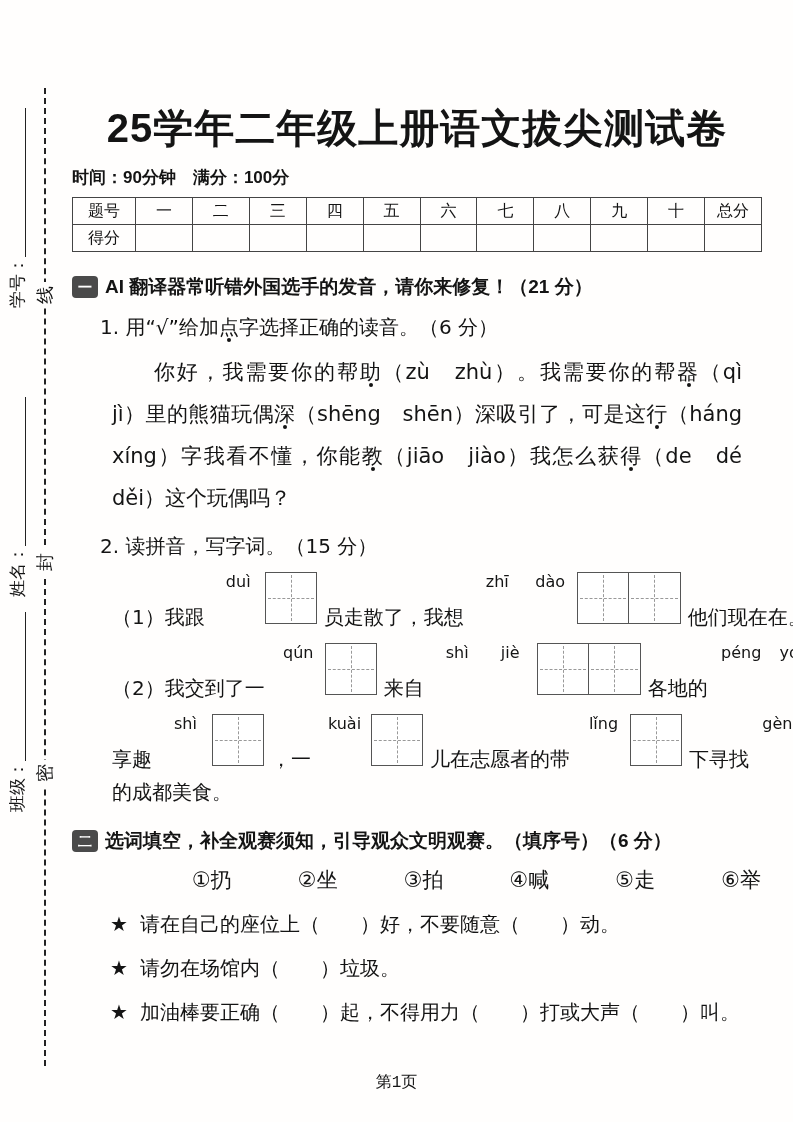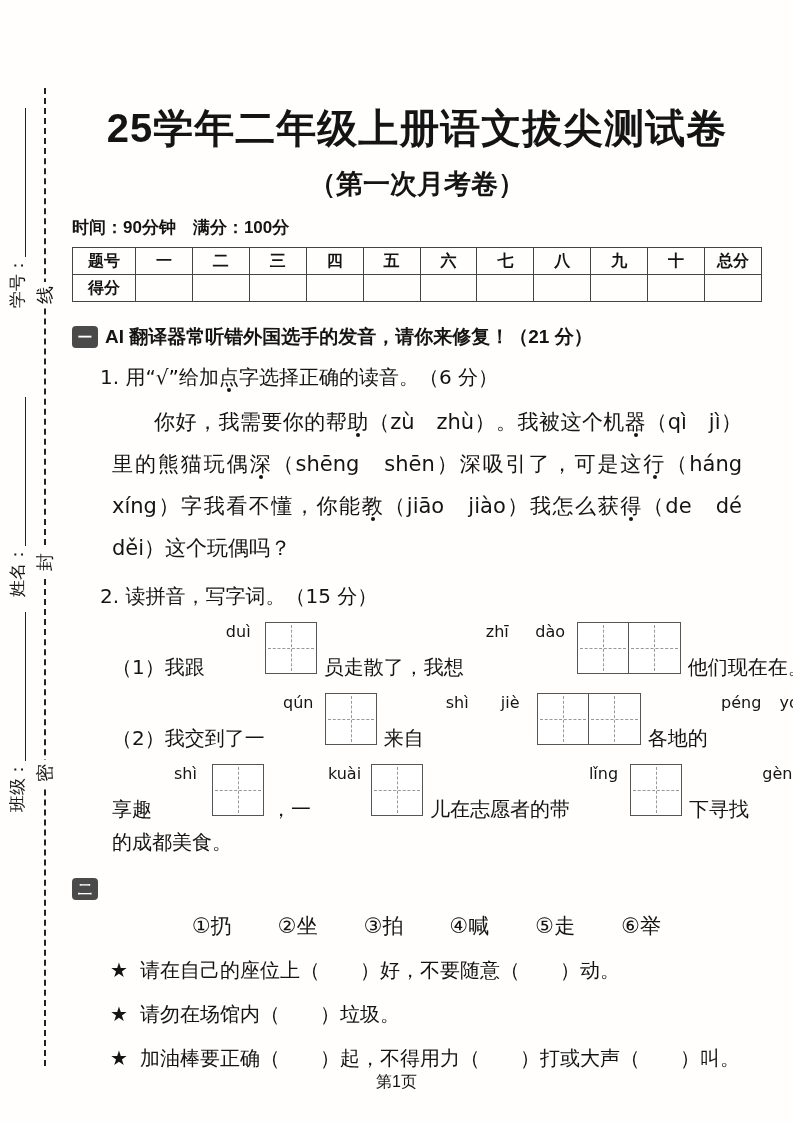--- a/index.html
+++ b/index.html
@@ -29,21 +29,21 @@
   .title{
     margin-top:88px;text-align:center;
     font-family:"Liberation Sans",sans-serif;font-weight:900;font-size:40px;line-height:1.2;
     letter-spacing:1px;
   }
   .subtitle{margin-top:14px;text-align:center;font-family:"Liberation Sans",sans-serif;font-weight:700;font-size:27px;}
   .meta{margin-top:14px;text-align:left;font-family:"Liberation Sans",sans-serif;font-weight:700;font-size:17px;}
   table.score{width:100%;border-collapse:collapse;margin-top:8px;table-layout:fixed;}
   table.score td{
     border:1px solid #444;height:26px;text-align:center;padding:0;
-    font-family:"Liberation Sans",sans-serif;font-weight:700;font-size:16px;
+    font-family:"Liberation Sans",sans-serif;font-weight:400;font-size:16px;
   }
   table.score td:first-child{width:62px;}
   
   .sec{margin-top:22px;display:flex;align-items:center;font-family:"Liberation Sans",sans-serif;font-weight:700;font-size:19px;}
   .sec-icon{
     flex:none;width:26px;height:22px;margin-right:7px;border-radius:4px;
     background:#4a4a4a;color:#fff;font-size:14px;line-height:22px;text-align:center;
   }
   .q-label{margin:14px 0 0 28px;font-size:20px;}
   .passage{margin:10px 2px 0 40px;width:630px;font-size:21px;line-height:42px;text-indent:2em;text-align:justify;}
@@ -60,24 +60,24 @@
   .q2row.plain .q2text{margin-top:0;}
   .box-group{display:flex;margin:0 7px;}
   .py{display:flex;height:22px;font-family:"DejaVu Sans",sans-serif;font-size:16px;}
   .py span{width:53px;text-align:center;}
   .cells{display:flex;}
   .cell{width:52px;height:52px;border:1.5px solid #555;position:relative;background:#fff;box-sizing:border-box;}
   .cell + .cell{border-left:none;}
   .cell::before{content:"";position:absolute;left:2px;right:2px;top:50%;border-top:1.5px dashed #999;}
   .cell::after{content:"";position:absolute;top:2px;bottom:2px;left:50%;border-left:1.5px dashed #999;}
   
-  .options{margin:12px 0 0 120px;display:flex;gap:46px;font-size:21px;}
+  .options{margin:12px 0 0 120px;display:flex;gap:66px;font-size:21px;}
   .star-item{margin:17px 0 0 38px;font-size:20px;}
   .star{margin-right:12px;}
-  .footer{position:absolute;top:1072px;left:0;width:793px;text-align:center;font-family:Liberation Sans, sans-serif;font-size:16px;}
+  .footer{position:absolute;top:1072px;left:0;width:793px;text-align:center;font-family:Liberation Mono, monospace;font-size:16px;}
 </style>
 </head>
 <body>
 
 <div>
   <div class="seal-field sf1">
     <span class="seal-label">学号：</span>
     <span class="seal-line"></span>
   </div>
   <div class="seal-field sf2">
@@ -90,21 +90,20 @@
   </div>
   <div class="seal-dash"></div>
   <div class="seal-char sc1">线</div>
   <div class="seal-char sc2">封</div>
   <div class="seal-char sc3">密</div>
 </div>
 
 <div class="main">
 
   <div class="title">25学年二年级上册语文拔尖测试卷</div>
-  <div class="subtitle">（第一次月考卷）</div>
   <div class="meta">时间：90分钟　满分：100分</div>
 
   <table class="score">
     <tbody>
         <tr>
           <td>题号</td>
           <td>一</td>
           <td>二</td>
           <td>三</td>
           <td>四</td>
@@ -133,21 +132,21 @@
       </tbody>
   </table>
 
   <div class="sec">
     <span class="sec-icon">一</span>
     <span>AI 翻译器常听错外国选手的发音，请你来修复！（21 分）</span>
   </div>
 
   <div class="q-label"><span>1. 用“√”给加</span><span class="dot">点</span><span>字选择正确的读音。（6 分）</span></div>
 
-  <div class="passage"><span>你好，我需要你的帮</span><span class="dot">助</span><span>（zù　zhù）。我被这个机</span><span class="dot">器</span><span>（qì　jì）里的熊猫玩偶</span><span class="dot">深</span><span>（shēng　shēn）深吸引了，可是这</span><span class="dot">行</span><span>（háng　xíng）字我看不懂，你能</span><span class="dot">教</span><span>（jiāo　jiào）我怎么获</span><span class="dot">得</span><span>（de　dé　děi）这个玩偶吗？</span></div>
+  <div class="passage"><span>你好，我需要你的帮</span><span class="dot">助</span><span>（zù　zhù）。我需要你的帮</span><span class="dot">器</span><span>（qì　jì）里的熊猫玩偶</span><span class="dot">深</span><span>（shēng　shēn）深吸引了，可是这</span><span class="dot">行</span><span>（háng　xíng）字我看不懂，你能</span><span class="dot">教</span><span>（jiāo　jiào）我怎么获</span><span class="dot">得</span><span>（de　dé　děi）这个玩偶吗？</span></div>
 
   <div class="q-label">2. 读拼音，写字词。（15 分）</div>
 
   <div class="q2rows">
       <div class="q2row">
         <span class="q2text">（1）我跟</span>
         <div class="box-group">
           <div class="py">
             <span>duì</span>
           </div>
@@ -243,20 +242,21 @@
           </div>
         </div>
       </div>
       <div class="q2row plain">
         <span class="q2text">的成都美食。</span>
       </div>
     </div>
 
   <div class="sec">
     <span class="sec-icon">二</span>
+    <span>选词填空，补全观赛须知，引导观众文明观赛。（填序号）（6 分）</span>
   </div>
 
   <div class="options">
       <span class="opt">①扔</span>
       <span class="opt">②坐</span>
       <span class="opt">③拍</span>
       <span class="opt">④喊</span>
       <span class="opt">⑤走</span>
       <span class="opt">⑥举</span>
     </div>

